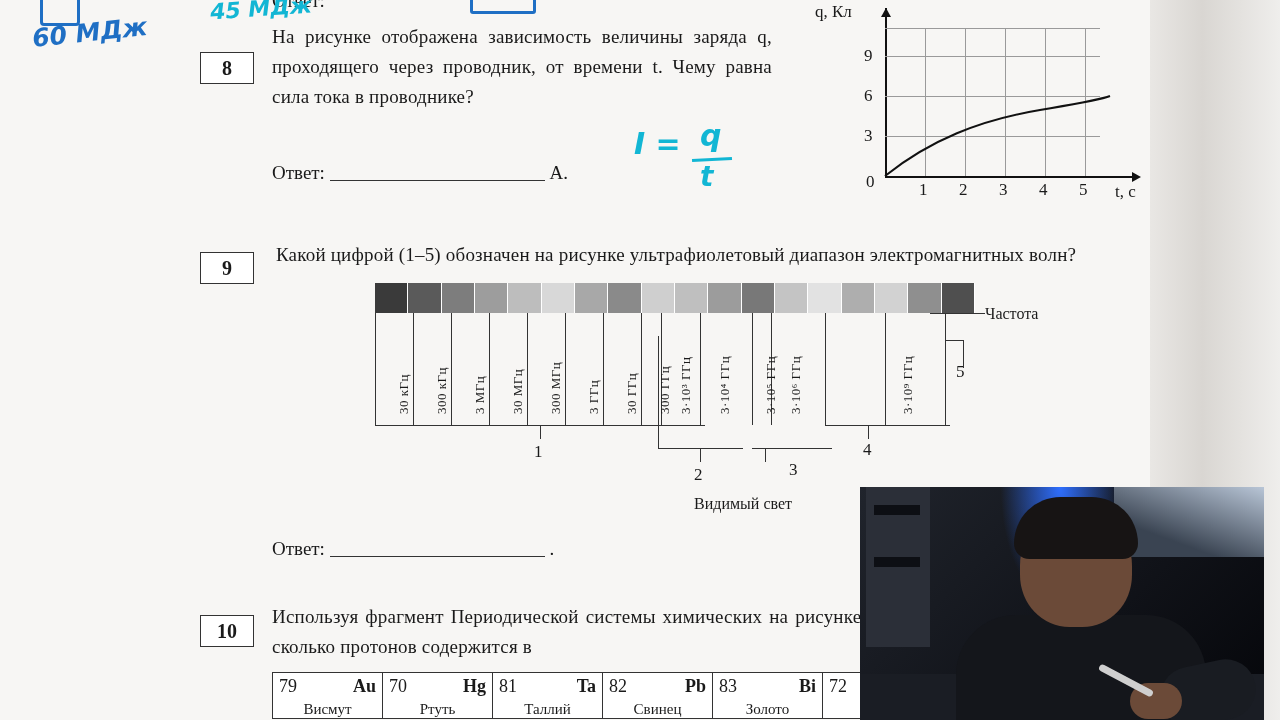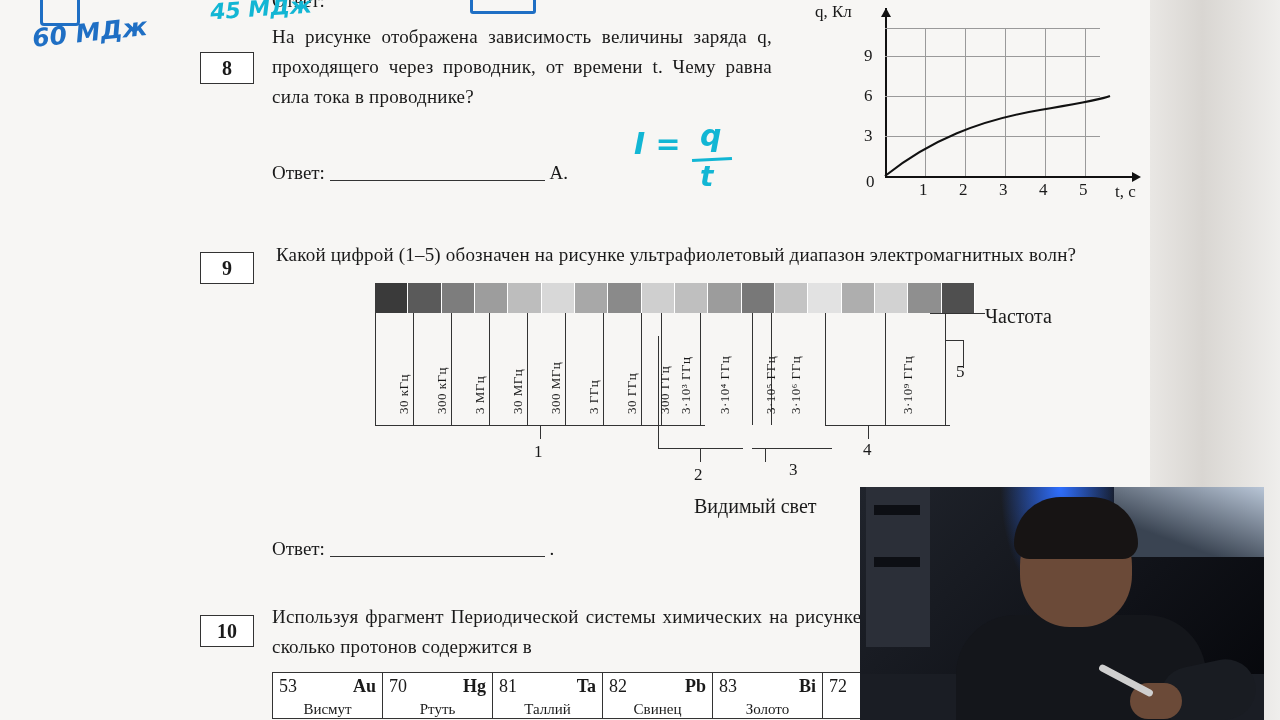--- a/index.html
+++ b/index.html
@@ -73,21 +73,21 @@
     font-size:13px;
     font-family:"Liberation Serif",serif;
     transform:rotate(-90deg);
     transform-origin:left top;
     white-space:nowrap;
     letter-spacing:.5px;
   }
   .brace{position:absolute;border-bottom:1.4px solid #333;}
   .bracev{position:absolute;border-left:1.4px solid #333;}
   .numlbl{position:absolute;font-size:17px;}
-  .cap{position:absolute;font-size:20px;font-family:"Liberation Serif",serif;}
+  .cap{position:absolute;font-size:16px;font-family:"Liberation Serif",serif;}
   
   .ptable{position:absolute;left:272px;top:672px;border:1.5px solid #333;display:flex;background:#fff;}
   .pcell{width:110px;border-right:1.5px solid #333;box-sizing:border-box;padding:3px 6px 0 6px;}
   .pcell:last-child{border-right:none;}
   .prow1{display:flex;justify-content:space-between;font-size:18px;}
   .prow1 b{font-weight:bold;}
   .prow2{text-align:center;font-size:15px;padding-top:4px;}
   
   .webcam{
     position:absolute;right:16px;bottom:0;width:404px;height:233px;
@@ -250,21 +250,21 @@
     <span class="blank" style="width:215px;"></span>
     <span>.</span>
   </div>
 
   <div class="tasknum" style="left:200px;top:615px;">10</div>
   <div class="qtext" style="left:272px;top:602px;width:700px;">Используя фрагмент Периодической системы химических на рисунке, определите, сколько протонов содержится в</div>
 
   <div class="ptable">
     <div class="pcell">
       <div class="prow1">
-          <span>53</span>
+          <span>79</span>
           <b>Au</b>
         </div>
       <div class="prow2">Висмут</div>
     </div>
     <div class="pcell">
       <div class="prow1">
           <span>70</span>
           <b>Hg</b>
         </div>
       <div class="prow2">Ртуть</div>

